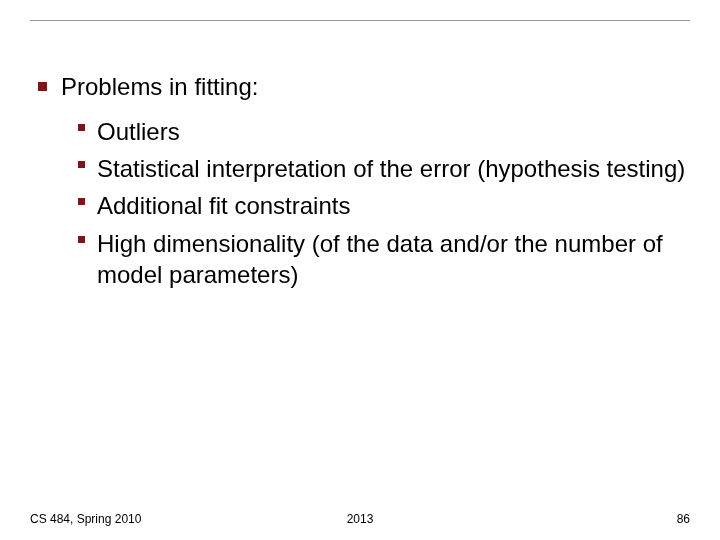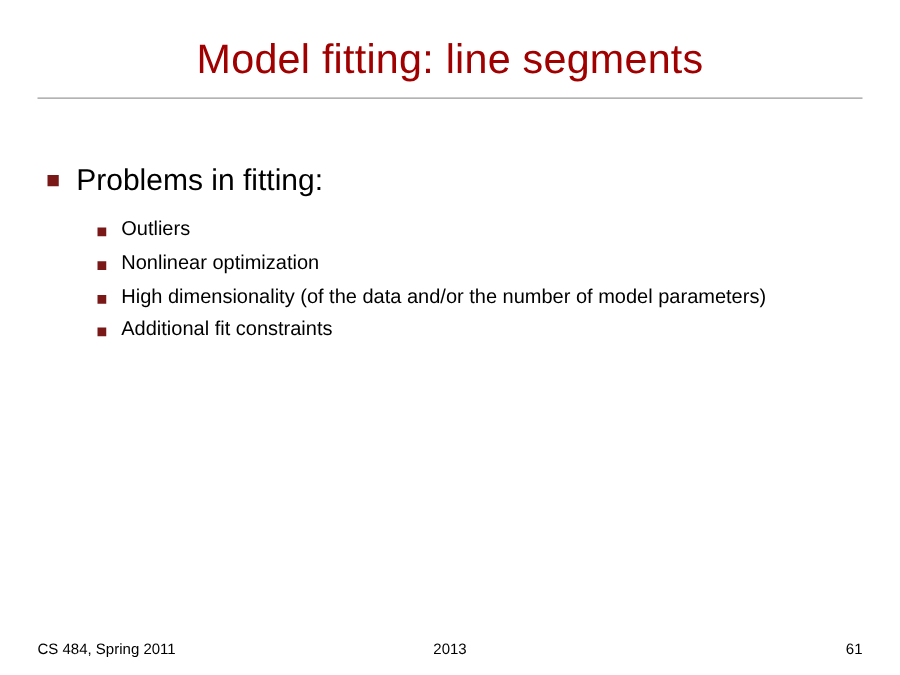--- a/index.html
+++ b/index.html
@@ -61,21 +61,21 @@
   .sublist {
     padding-left: 40px;
     padding-top: 2px;
   }
   .sub-row {
     display: flex;
     align-items: flex-start;
     margin-bottom: 6px;
   }
   .lvl2-text {
-    font-size: 16px;
+    font-size: 24px;
     line-height: 1.3;
   }
   .footer {
     position: absolute;
     bottom: 14px;
     left: 0;
     width: 100%;
     padding: 0 30px;
     display: flex;
     justify-content: space-between;
@@ -83,44 +83,43 @@
     font-size: 12px;
     color: #000;
     font-family: Arial, sans-serif;
   }
   .footer .center { position: absolute; left: 50%; transform: translateX(-50%); }
 </style>
 </head>
 <body>
 
 <div class="slide">
-  <h1 class="title">Model fitting: line segments</h1>
   <hr class="rule">
   <div class="content">
     <div class="bullet-row">
       <div class="bullet-sq"></div>
       <div class="lvl1-text">Problems in fitting:</div>
     </div>
     <div class="sublist">
       <div class="sub-row">
         <div class="bullet-sq small"></div>
         <div class="lvl2-text">Outliers</div>
       </div>
       <div class="sub-row">
         <div class="bullet-sq small"></div>
-        <div class="lvl2-text">Nonlinear optimization</div>
+        <div class="lvl2-text">Statistical interpretation of the error (hypothesis testing)</div>
+      </div>
+      <div class="sub-row">
+        <div class="bullet-sq small"></div>
+        <div class="lvl2-text">Additional fit constraints</div>
       </div>
       <div class="sub-row">
         <div class="bullet-sq small"></div>
         <div class="lvl2-text">High dimensionality (of the data and/or the number of model parameters)</div>
       </div>
-      <div class="sub-row">
-        <div class="bullet-sq small"></div>
-        <div class="lvl2-text">Additional fit constraints</div>
-      </div>
     </div>
   </div>
   <div class="footer">
-    <span>CS 484, Spring 2011</span>
+    <span>CS 484, Spring 2010</span>
     <span class="center">2013</span>
-    <span>61</span>
+    <span>86</span>
   </div>
 </div>
 
 </body></html>

